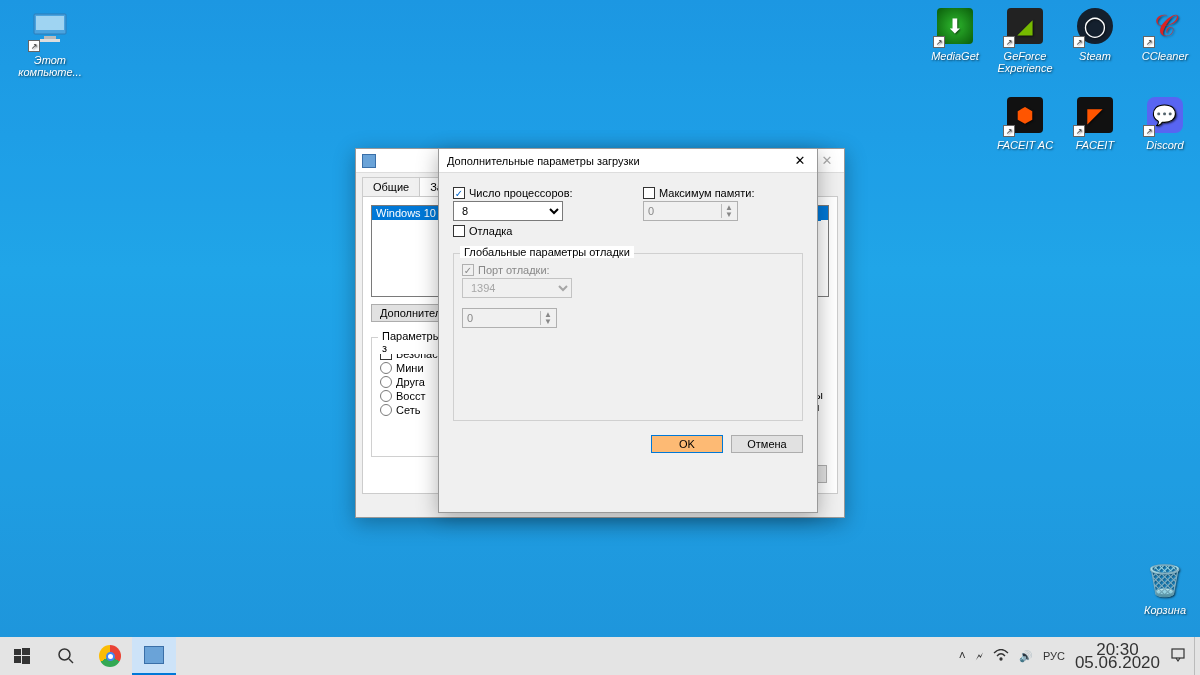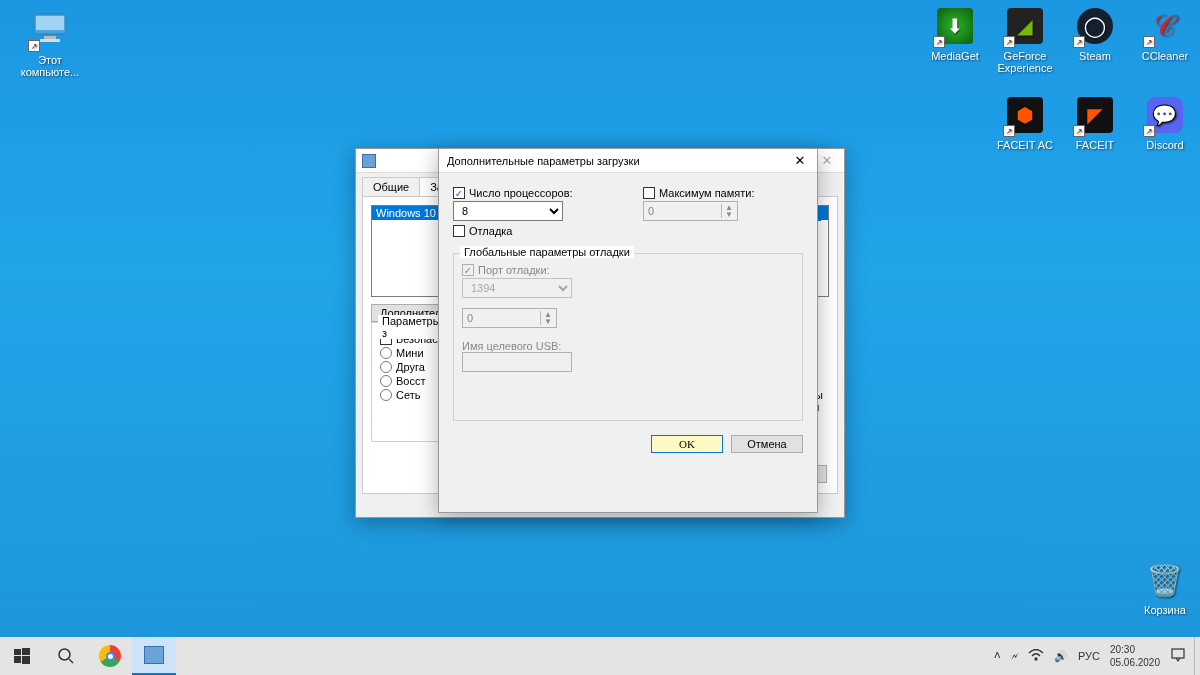--- a/index.html
+++ b/index.html
@@ -8,42 +8,42 @@
   
   .bg-rays { position:absolute; inset:0; pointer-events:none; }
   .bg-rays::before, .bg-rays::after { content:""; position:absolute; left:50%; top:50%; width:1400px; height:1400px; transform-origin:center; background: rgba(255,255,255,0.04); }
   .bg-rays::before { transform: translate(-50%,-50%) rotate(25deg); }
   .bg-rays::after  { transform: translate(-50%,-50%) rotate(-25deg); }
 
   
   .desktop-icon { position:absolute; width:70px; text-align:center; color:#fff; font-size:11px; text-shadow:1px 1px 2px rgba(0,0,0,.6); }
   .desktop-icon .ico { width:40px; height:40px; margin:0 auto 4px; display:flex; align-items:center; justify-content:center; position:relative; }
   .desktop-icon .shortcut-badge { position:absolute; left:-2px; bottom:-2px; width:12px; height:12px; background:#fff; border:1px solid #666; display:flex; align-items:center; justify-content:center; font-size:8px; color:#333; }
-  .desktop-icon .lbl { line-height:12px; word-wrap:break-word; }
+  .desktop-icon .lbl { line-height:12px; word-wrap:break-word;font-style:italic; }
 
   
   .win { position:absolute; background:#f0f0f0; border:1px solid #999; box-shadow:0 5px 20px rgba(0,0,0,.3); }
   .win .titlebar { height:24px; background:#fff; display:flex; align-items:center; justify-content:space-between; padding:0 0 0 8px; border-bottom:1px solid #ddd; font-size:11px; }
   .titlebar .close-btn { width:34px; height:22px; display:flex; align-items:center; justify-content:center; font-size:13px; cursor:pointer; }
   .msconfig-close { color:#aaa; }
 
   
   .msconfig { left:355px; top:148px; width:490px; height:370px; }
   .msconfig .titlebar { justify-content:flex-end; }
   .msconfig .tabs { display:flex; margin:4px 6px 0; }
   .tab { border:1px solid #ccc; border-bottom:none; padding:3px 10px; font-size:11px; background:#f0f0f0; margin-right:-1px; position:relative; }
   .tab.active { background:#fff; z-index:2; }
   .tab-body { background:#fff; border:1px solid #ccc; margin:0 6px 6px; height:298px; padding:8px; position:relative; }
   .os-list { border:1px solid #7a7a7a; height:92px; background:#fff; font-size:11px; }
   .os-list .sel { background:#0078d7; color:#fff; padding:1px 4px; display:inline-block; width:100%; }
 
   .btn { border:1px solid #adadad; background:#e1e1e1; font-size:11px; padding:2px 8px; min-width:70px; cursor:pointer; }
-  .btn-primary { background:#fef9c3; border-color:#0078d7;font-family:Liberation Serif, serif; }
-
-  .groupbox { border:1px solid #d0d0d0; padding:8px; position:relative; margin-top:0; font-size:11px; }
+  .btn-primary { background:#fdba74; border-color:#0078d7; }
+
+  .groupbox { border:1px solid #d0d0d0; padding:8px; position:relative; margin-top:15px; font-size:11px; }
   .groupbox .legend { position:absolute; top:-8px; left:6px; background:#fff; padding:0 4px; font-size:11px; }
 
   .radio-row, .chk-row { font-size:11px; margin:2px 0; display:flex; align-items:center; gap:4px; }
   .radio-row .rdot { width:12px; height:12px; border:1px solid #7a7a7a; border-radius:50%; }
   .chk { width:12px; height:12px; border:1px solid #333; display:inline-flex; align-items:center; justify-content:center; font-size:10px; color:#0066cc; background:#fff; }
   .chk.disabled { border-color:#aaa; color:#aaa; }
 
   .msconfig-buttons { position:absolute; right:10px; bottom:10px; display:flex; gap:6px; }
 
   
@@ -57,21 +57,21 @@
   .numbox { width:95px; display:inline-flex; align-items:center; justify-content:space-between; }
   .numbox .spin { font-size:8px; line-height:7px; display:flex; flex-direction:column; border-left:1px solid #bbb; padding-left:3px; }
   .dlg-buttons { display:flex; gap:8px; justify-content:flex-end; margin-top:14px; }
   .dlg-buttons .btn { min-width:72px; padding:2px 0; }
 
   
   .taskbar { position:absolute; bottom:0; left:0; right:0; height:38px; background:#e4e4e4; display:flex; align-items:stretch; font-size:11px; }
   .taskbar .tbbtn { width:44px; display:flex; align-items:center; justify-content:center; cursor:pointer; }
   .taskbar .tbbtn.active { background:#cde3f8; border-bottom:2px solid #0078d7; }
   .taskbar .tray { margin-left:auto; display:flex; align-items:center; gap:10px; padding:0 8px; color:#333; }
-  .taskbar .tray .clock { line-height:13px; font-size:10px; }
+  .taskbar .tray .clock { text-align:center; line-height:13px; font-size:17px; }
   .taskbar .show-desktop { width:6px; border-left:1px solid #bbb; }
 
   
   .sq-ico { width:36px; height:36px; border-radius:4px; display:flex; align-items:center; justify-content:center; font-size:20px; }
 </style>
 </head>
 <body>
 
 <div class="bg-rays"></div>
 
@@ -245,24 +245,20 @@
               <span style="color:#888">Порт отладки:</span>
             </div>
           <select disabled=""><option>1394</option></select>
         </div>
       </div>
       <div style="margin-top:10px">
         <div class="numbox disabled">
             <span>0</span>
             <span class="spin">▲<br>▼</span>
           </div>
-      </div>
-      <div style="margin-top:12px">
-        <div style="color:#888">Имя целевого USB:</div>
-        <input type="text" disabled="" style="width: 110px; background: rgb(240, 240, 240); border-color: rgb(176, 176, 176);">
       </div>
     </div>
 
     <div class="dlg-buttons">
       <button class="btn btn-primary">OK</button>
       <button class="btn">Отмена</button>
     </div>
   </div>
 </div>
 

